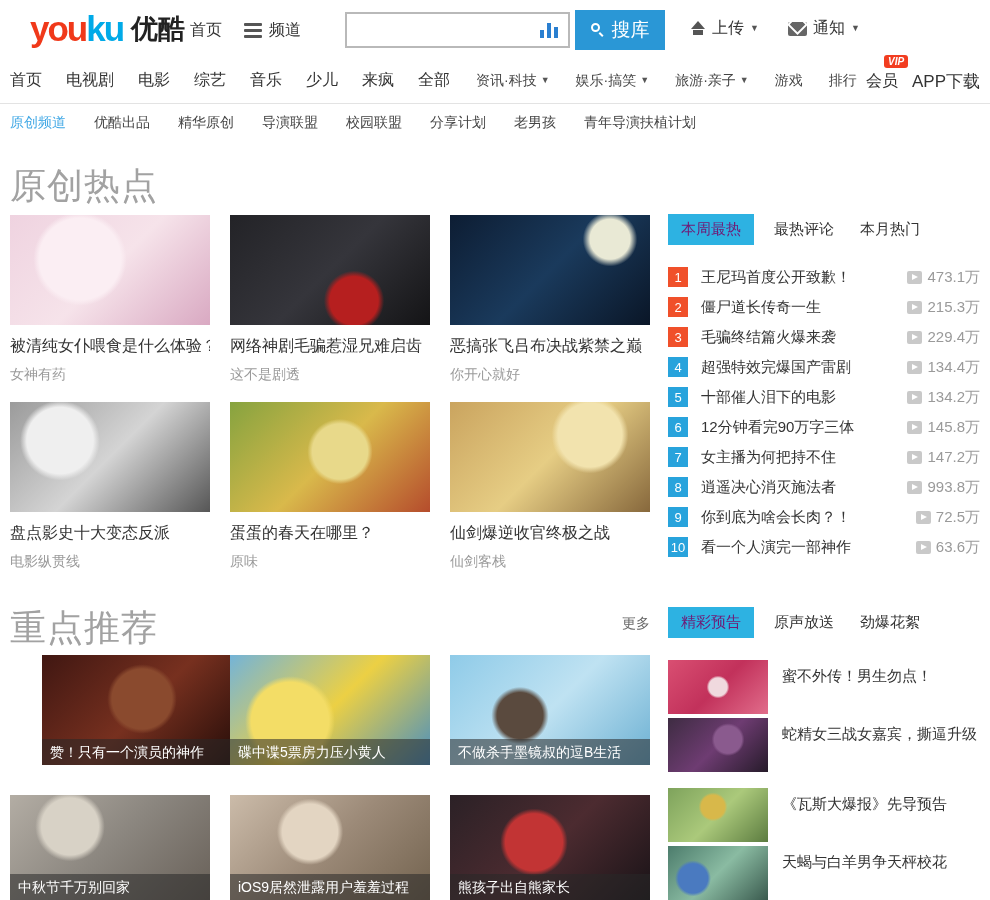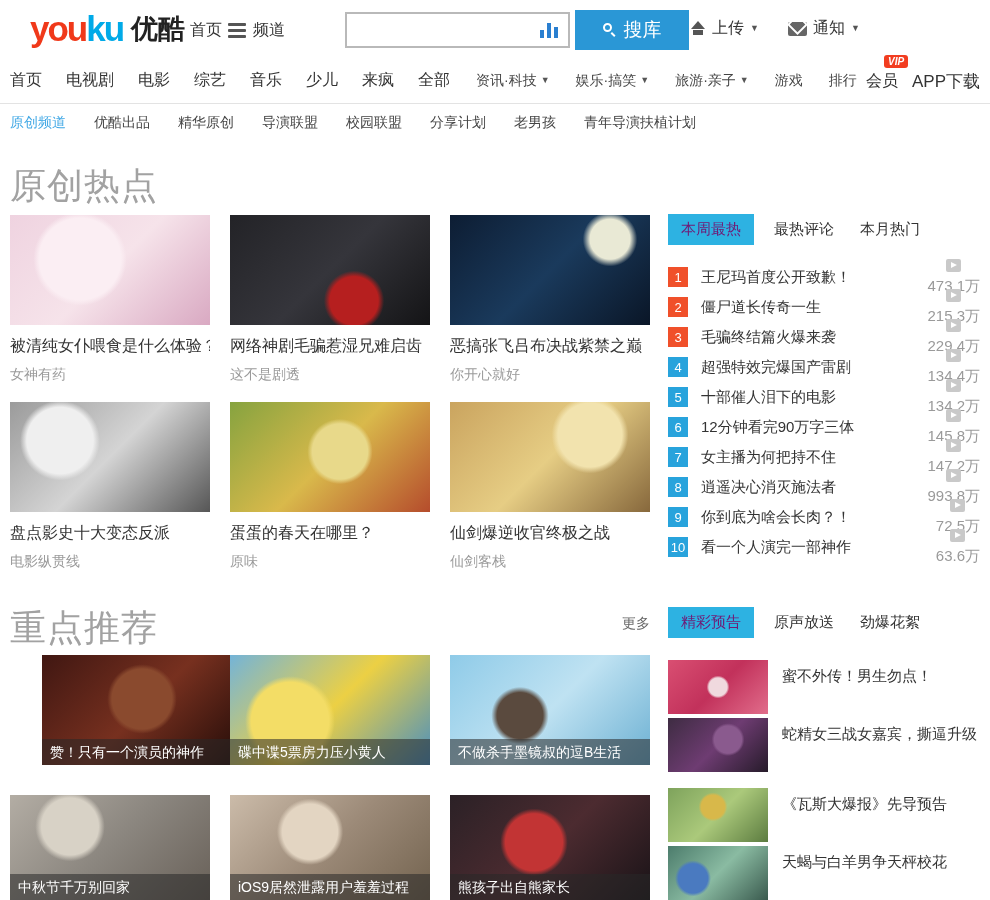--- a/index.html
+++ b/index.html
@@ -17,21 +17,21 @@
   .hdr-link { position:absolute; top:20px; font-size:16px; color:#333; cursor:pointer; display:flex; align-items:center; gap:7px; }
   .burger { display:inline-block; width:18px; }
   .burger i { display:block; height:3px; background:#555; margin:3px 0; border-radius:1px; }
   .search-box { position:absolute; left:345px; top:12px; width:225px; height:36px; border:2px solid #b9b9b9; background:#fff; }
   .search-input { position:absolute; left:6px; top:0; width:185px; height:32px; border:none; outline:none; font-size:15px; color:#333; }
   .chart-ico { position:absolute; right:8px; top:9px; width:20px; height:15px; cursor:pointer; }
   .chart-ico i { position:absolute; bottom:0; width:4px; background:#2a7fd0; }
   .chart-ico i:nth-child(1){ left:0;  height:8px; }
   .chart-ico i:nth-child(2){ left:7px; height:15px; }
   .chart-ico i:nth-child(3){ left:14px; height:11px; }
-  .search-btn { position:absolute; left:575px; top:10px; width:114px; height:40px; background:#2a97d6; border:none; color:#fff; font-size:19px; cursor:pointer; display:flex; align-items:center; justify-content:center; gap:7px; }
+  .search-btn { position:absolute; left:575px; top:10px; width:90px; height:40px; background:#2a97d6; border:none; color:#fff; font-size:19px; cursor:pointer; display:flex; align-items:center; justify-content:center; gap:7px; }
   .mag { position:relative; width:14px; height:14px; }
   .mag .lens { position:absolute; left:0; top:0; width:9px; height:9px; border:2px solid #fff; border-radius:50%; }
   .mag .handle { position:absolute; left:9px; top:9px; width:5px; height:2px; background:#fff; transform:rotate(45deg); transform-origin:0 0; }
   .hdr-util { position:absolute; top:18px; display:flex; align-items:center; gap:6px; font-size:16px; color:#333; cursor:pointer; }
   .up-ico { position:relative; width:16px; height:15px; }
   .up-ico .tri { position:absolute; left:1px; top:0; width:0; height:0; border-left:7px solid transparent; border-right:7px solid transparent; border-bottom:8px solid #555; }
   .up-ico .base { position:absolute; left:3px; top:9px; width:10px; height:5px; background:#555; }
   .env-ico { position:relative; width:19px; height:14px; background:#666; border-radius:2px; overflow:hidden; }
   .env-ico:before { content:""; position:absolute; left:2px; top:-5px; width:11px; height:11px; background:#666; border:2px solid #fff; transform:rotate(45deg); }
   .caret { font-size:9px; color:#555; line-height:1; }
@@ -61,21 +61,21 @@
   .card-sub { margin-top:9px; font-size:14px; color:#9a9a9a; }
   .overlay-bar { position:absolute; left:0; bottom:0; width:100%; height:26px; background:rgba(40,40,40,.55); color:#fff; font-size:14px; line-height:26px; padding:0 8px; white-space:nowrap; overflow:hidden; }
 
   
   .tabs { position:absolute; display:flex; align-items:center; }
   .tab { font-size:15px; color:#333; margin-right:26px; cursor:pointer; white-space:nowrap; }
   .tab.active { background:#2db2e2; color:#701a75; padding:6px 13px; margin-right:20px; }
   .rank-row { position:absolute; left:668px; width:312px; height:22px; display:flex; align-items:center; cursor:pointer; }
   .rank-num { width:20px; height:20px; color:#fff; font-size:13px; display:flex; align-items:center; justify-content:center; flex:0 0 20px; }
   .rank-title { margin-left:13px; font-size:15px; color:#333; white-space:nowrap; overflow:hidden; flex:1; }
-  .rank-count { display:flex; align-items:center; gap:5px; color:#9a9a9a; font-size:15px;flex-direction:column; }
+  .rank-count { display:flex; align-items:center; gap:5px; color:#9a9a9a; font-size:15px; }
   .play-ico { width:15px; height:13px; background:#c9c9c9; border-radius:2px; position:relative; }
   .play-ico:before { content:""; position:absolute; left:5px; top:3px; border-left:6px solid #fff; border-top:3.5px solid transparent; border-bottom:3.5px solid transparent; }
 
   .more-link { position:absolute; font-size:14px; color:#666; cursor:pointer; }
 
   
   .side-item { position:absolute; left:668px; width:312px; display:flex; cursor:pointer; }
   .side-thumb { width:100px; height:54px; flex:0 0 100px; background:#ccc; }
   .side-title { margin-left:14px; margin-top:5px; font-size:15px; color:#333; line-height:21px; }
 </style>
@@ -86,21 +86,21 @@
 
   <div class="hdr">
     <div class="logo">
       <span class="en you">you</span>
         <span class="en ku">ku</span>
       <span class="cn">优酷</span>
     </div>
     <div class="hdr-link" style="left:190px;">
       <span>首页</span>
     </div>
-    <div class="hdr-link" style="left:228px;">
+    <div class="hdr-link" style="left:244px;">
       <span class="burger">
           <i></i>
           <i></i>
           <i></i>
         </span>
       <span>频道</span>
     </div>
     <div class="search-box">
       <input class="search-input" type="text" placeholder="" style="">
       <span class="chart-ico">

